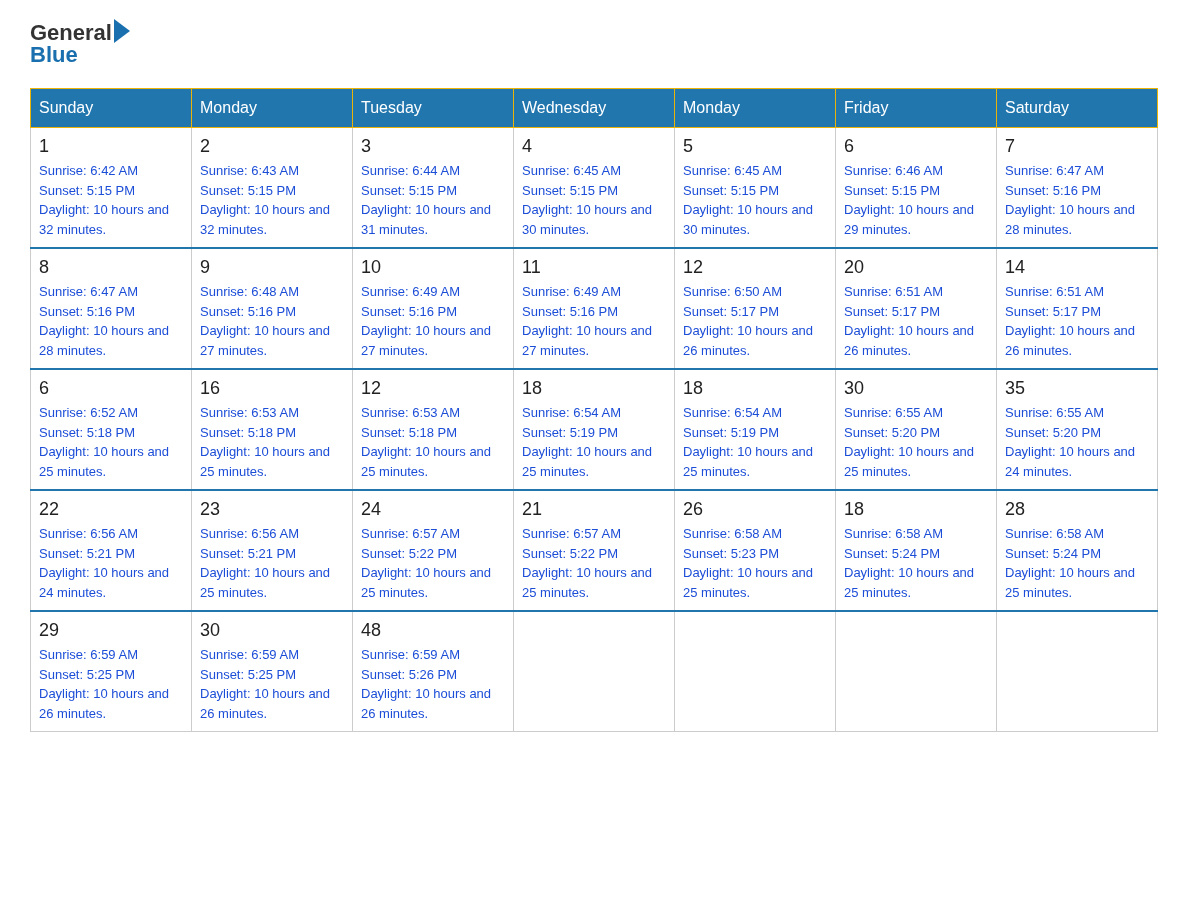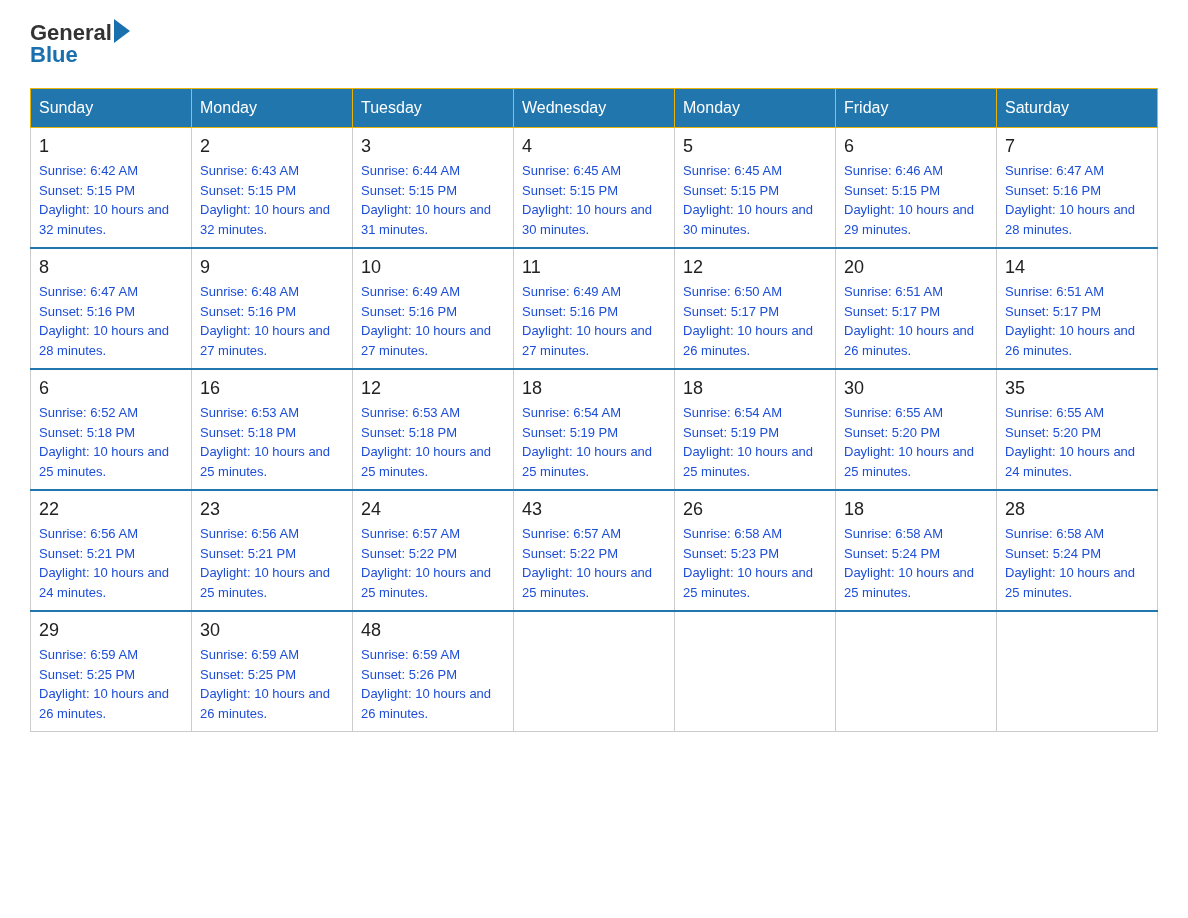--- a/index.html
+++ b/index.html
@@ -224,21 +224,21 @@
         </td>
         <td>
           <span class="day-number">23</span>
         <div class="day-info">Sunrise: 6:56 AM<br>Sunset: 5:21 PM<br>Daylight: 10 hours and 25 minutes.</div>
         </td>
         <td>
           <span class="day-number">24</span>
         <div class="day-info">Sunrise: 6:57 AM<br>Sunset: 5:22 PM<br>Daylight: 10 hours and 25 minutes.</div>
         </td>
         <td>
-          <span class="day-number">43</span>
+          <span class="day-number">21</span>
         <div class="day-info">Sunrise: 6:57 AM<br>Sunset: 5:22 PM<br>Daylight: 10 hours and 25 minutes.</div>
         </td>
         <td>
           <span class="day-number">26</span>
         <div class="day-info">Sunrise: 6:58 AM<br>Sunset: 5:23 PM<br>Daylight: 10 hours and 25 minutes.</div>
         </td>
         <td>
           <span class="day-number">18</span>
         <div class="day-info">Sunrise: 6:58 AM<br>Sunset: 5:24 PM<br>Daylight: 10 hours and 25 minutes.</div>
         </td>

